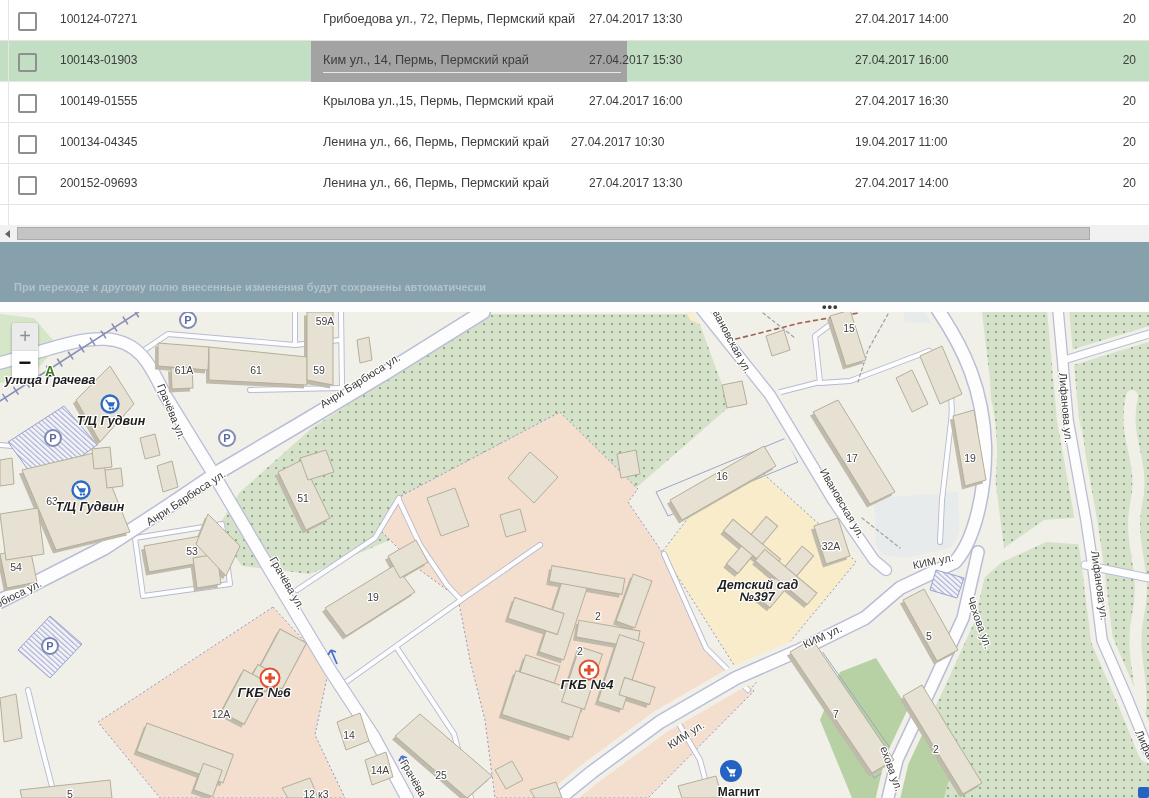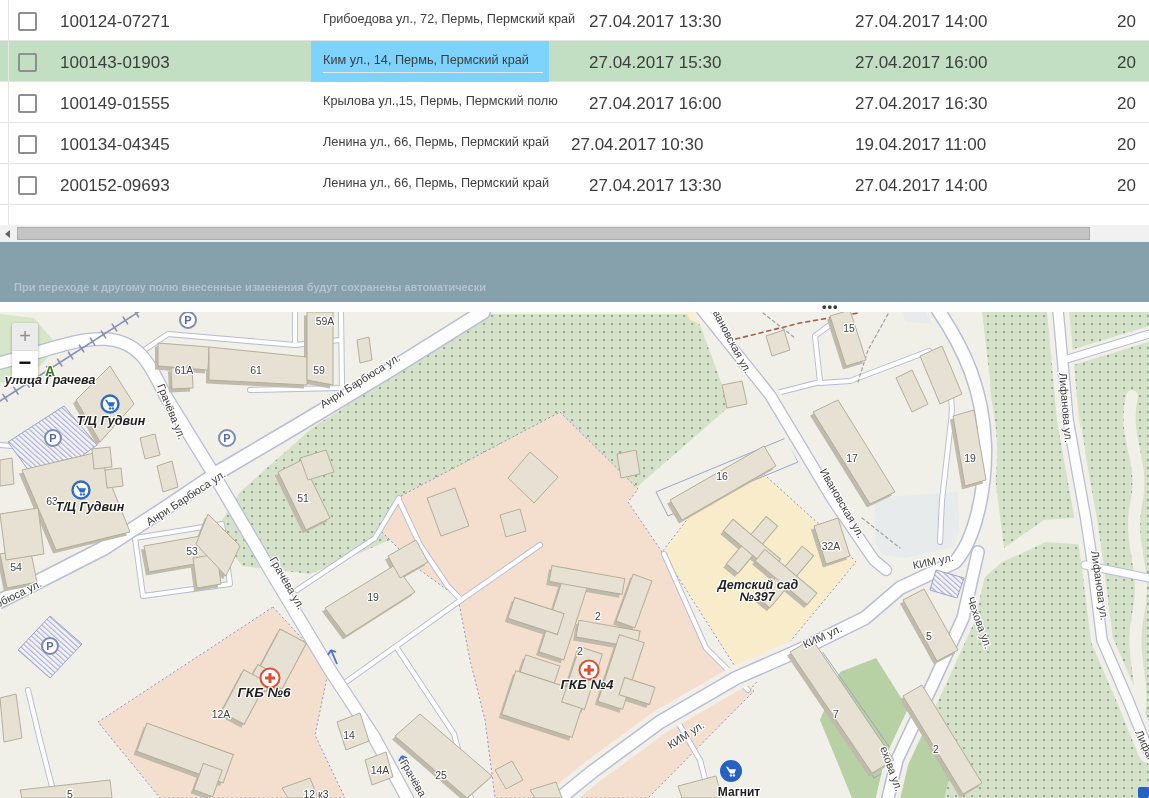--- a/index.html
+++ b/index.html
@@ -1,21 +1,21 @@
 <!DOCTYPE html>
 <html><head>
 <meta charset="utf-8">
 <style>
 html,body{margin:0;padding:0;}
 body{width:1149px;height:798px;overflow:hidden;font-family:"Liberation Sans",sans-serif;position:relative;background:#fff;}
 .row{position:absolute;left:0;width:1149px;height:41px;background:#fff;border-bottom:1px solid #e4e4e4;box-sizing:border-box;}
 .row.sel{background:#c2dec3;}
 .cb{position:absolute;left:18px;top:12px;width:15px;height:15px;border:2px solid #8f8f8f;border-radius:2px;}
-.ct{position:absolute;top:12px;font-size:17px;color:#3d3d3d;white-space:nowrap;}
-.addrcell{position:absolute;left:311px;top:0;width:238px;height:41px;background:#7dd3fc;}
+.ct{position:absolute;top:12px;font-size:12px;color:#3d3d3d;white-space:nowrap;}
+.addrcell{position:absolute;left:311px;top:0;width:316px;height:41px;background:#a3a3a3;}
 .addrcell .ut{position:absolute;left:12px;top:12px;font-size:12.7px;color:#3d3d3d;white-space:nowrap;}
 .addrcell .ul{position:absolute;left:12px;right:6px;top:31px;border-bottom:1px solid #e3e9e3;}
 #leftline{position:absolute;left:8px;top:0;width:1px;height:225px;background:#e6e6e6;}
 #sbar{position:absolute;left:0;top:225px;width:1149px;height:17px;background:#f1f1f1;}
 #sthumb{position:absolute;left:17px;top:2px;width:1073px;height:13px;background:#c4c4c4;border:1px solid #ababab;box-sizing:border-box;}
 #sarrow{position:absolute;left:5px;top:5px;width:0;height:0;border-top:4px solid transparent;border-bottom:4px solid transparent;border-right:5px solid #636363;}
 #nbar{position:absolute;left:0;top:242px;width:1149px;height:60px;background:#86a0ac;}
 #nbar .t1{position:absolute;left:14px;top:15px;font-size:15px;font-weight:bold;color:#fff;}
 #nbar .t2{position:absolute;left:14px;top:39px;font-size:11px;color:#b3c3cb;font-weight:bold;}
 #dots{position:absolute;left:0;top:302px;width:1149px;height:10px;background:#fdfdfd;}
@@ -43,21 +43,21 @@
       <div class="ut">Ким ул., 14, Пермь, Пермский край</div>
       <div class="ul"></div>
     </div>
     <div class="ct" style="left:589px">27.04.2017 15:30</div>
     <div class="ct" style="left:855px">27.04.2017 16:00</div>
     <div class="ct" style="left:1110px;width:26px;text-align:right">20</div>
   </div>
 <div class="row" style="top:82px">
     <div class="cb"></div>
     <div class="ct" style="left:60px">100149-01555</div>
-    <div class="ct" style="left:323px;font-size:12.7px">Крылова ул.,15, Пермь, Пермский полю</div>
+    <div class="ct" style="left:323px;font-size:12.7px">Крылова ул.,15, Пермь, Пермский край</div>
     <div class="ct" style="left:589px">27.04.2017 16:00</div>
     <div class="ct" style="left:855px">27.04.2017 16:30</div>
     <div class="ct" style="left:1110px;width:26px;text-align:right">20</div>
   </div>
 <div class="row" style="top:123px">
     <div class="cb"></div>
     <div class="ct" style="left:60px">100134-04345</div>
     <div class="ct" style="left:323px;font-size:12.7px">Ленина ул., 66, Пермь, Пермский край</div>
     <div class="ct" style="left:571px">27.04.2017 10:30</div>
     <div class="ct" style="left:855px">19.04.2017 11:00</div>

